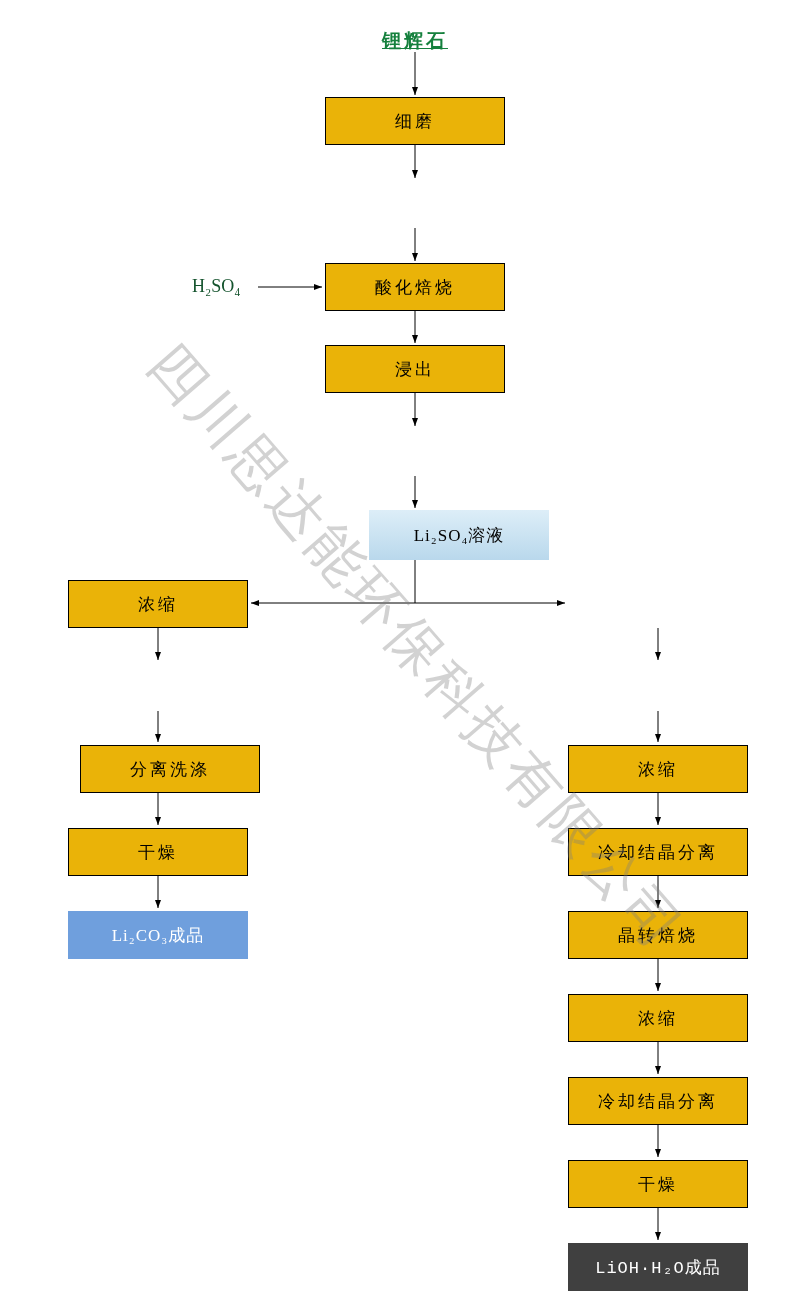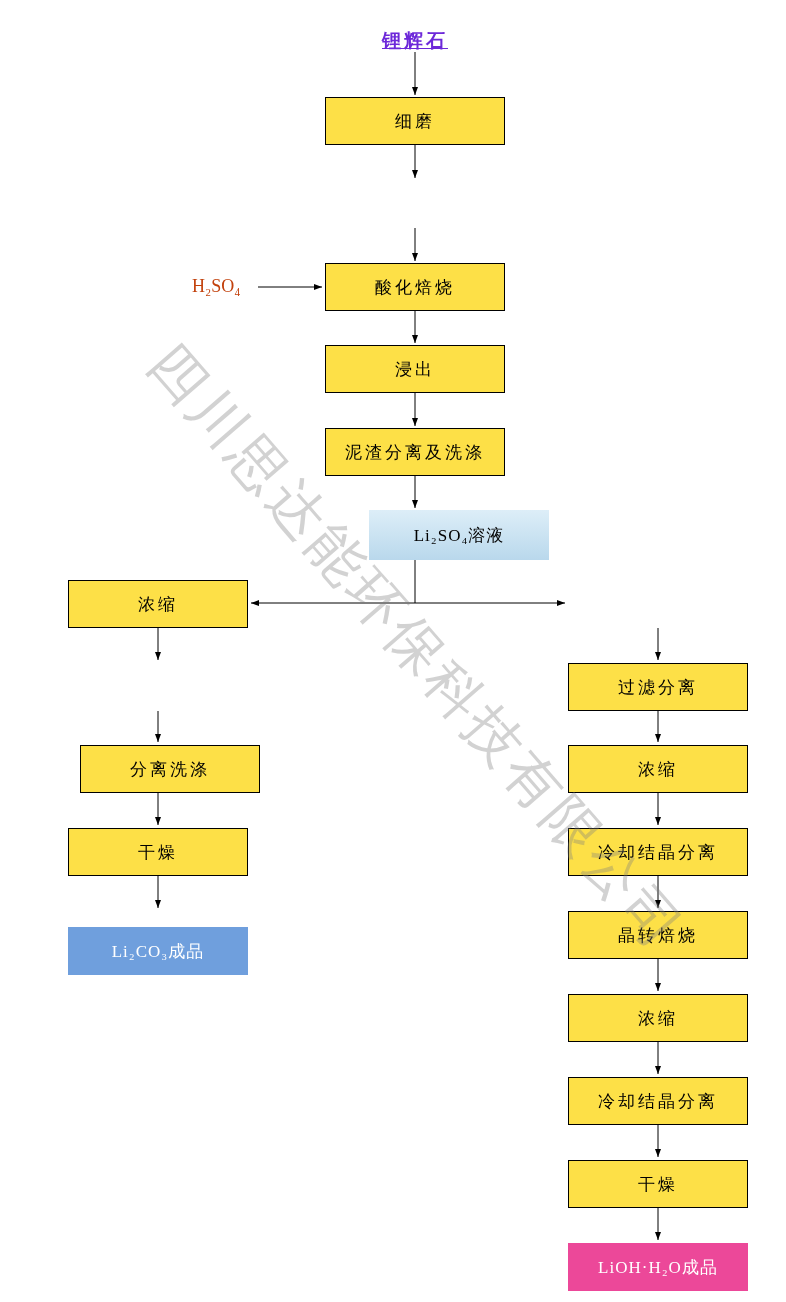--- a/index.html
+++ b/index.html
@@ -19,21 +19,21 @@
     width: 786px; height: 1302px;
     z-index: 0;
   }
   svg.connectors line { stroke: #000; stroke-width: 1; }
   svg.connectors .ah { fill: #000; }
   .node {
     position: absolute;
     width: 180px;
     height: 48px;
     border: 1px solid #000;
-    background: #fde047;
+    background: #eab308;
     display: flex;
     align-items: center;
     justify-content: center;
     font-size: 17px;
     letter-spacing: 3px;
     color: #000;
     z-index: 1;
     white-space: nowrap;
   }
   .node.solution {
@@ -58,31 +58,31 @@
   .title {
     position: absolute;
     left: 325px;
     top: 28px;
     width: 180px;
     text-align: center;
     font-size: 19px;
     font-weight: bold;
     text-decoration: underline;
     letter-spacing: 3px;
-    color: #6d28d9;
+    color: #15803d;
     z-index: 1;
   }
   .reagent {
     position: absolute;
     left: 192px;
     top: 276px;
     width: 70px;
     text-align: left;
     font-size: 18px;
-    color: #c2410c;
+    color: #14532d;
     z-index: 1;
     white-space: nowrap;
   }
   .watermark {
     position: absolute;
     left: 188px;
     top: 328px;
     transform: rotate(49deg);
     transform-origin: 0 0;
     font-size: 56px;
@@ -132,32 +132,30 @@
     <line x1="658" y1="1208" x2="658" y2="1240" marker-end="url(#ah)"></line>
   </svg>
 
   <div class="title">锂辉石</div>
 
   <div class="reagent">H₂SO₄</div>
 
   <div class="node" style="left:325px; top:97px">细磨</div>
   <div class="node" style="left:325px; top:345px">浸出</div>
   <div class="node" style="left:325px; top:263px">酸化焙烧</div>
-  <div class="node" style="left:325px; top:428px">泥渣分离及洗涤</div>
   <div class="node solution" style="left: 325px; top: 510px; background: linear-gradient(rgb(221, 238, 248), rgb(185, 216, 236));">Li₂SO₄溶液</div>
 
   <div class="node" style="left:68px; top:580px">浓缩</div>
   <div class="node" style="left:80px; top:745px">分离洗涤</div>
   <div class="node" style="left:68px; top:828px">干燥</div>
-  <div class="node product-blue" style="left: 68px; top: 911px; background: rgb(111, 159, 221); color: rgb(255, 255, 255); margin-top: 16px;">Li₂CO₃成品</div>
+  <div class="node product-blue" style="left: 68px; top: 911px; background: rgb(111, 159, 221); color: rgb(255, 255, 255);">Li₂CO₃成品</div>
 
-  <div class="node" style="left:568px; top:663px">过滤分离</div>
   <div class="node" style="left:568px; top:745px">浓缩</div>
   <div class="node" style="left:568px; top:828px">冷却结晶分离</div>
   <div class="node" style="left:568px; top:911px">晶转焙烧</div>
   <div class="node" style="left:568px; top:994px">浓缩</div>
   <div class="node" style="left:568px; top:1077px">冷却结晶分离</div>
   <div class="node" style="left:568px; top:1160px">干燥</div>
-  <div class="node product-green" style="left: 568px; top: 1243px; background: #ec4899; color: rgb(255, 255, 255);">LiOH·H₂O成品</div>
+  <div class="node product-green" style="left: 568px; top: 1243px; background: #404040; color: rgb(255, 255, 255); font-family: Liberation Mono, monospace;">LiOH·H₂O成品</div>
 
   <div class="watermark">四川思达能环保科技有限公司</div>
 
 </div>
 
 </body></html>

